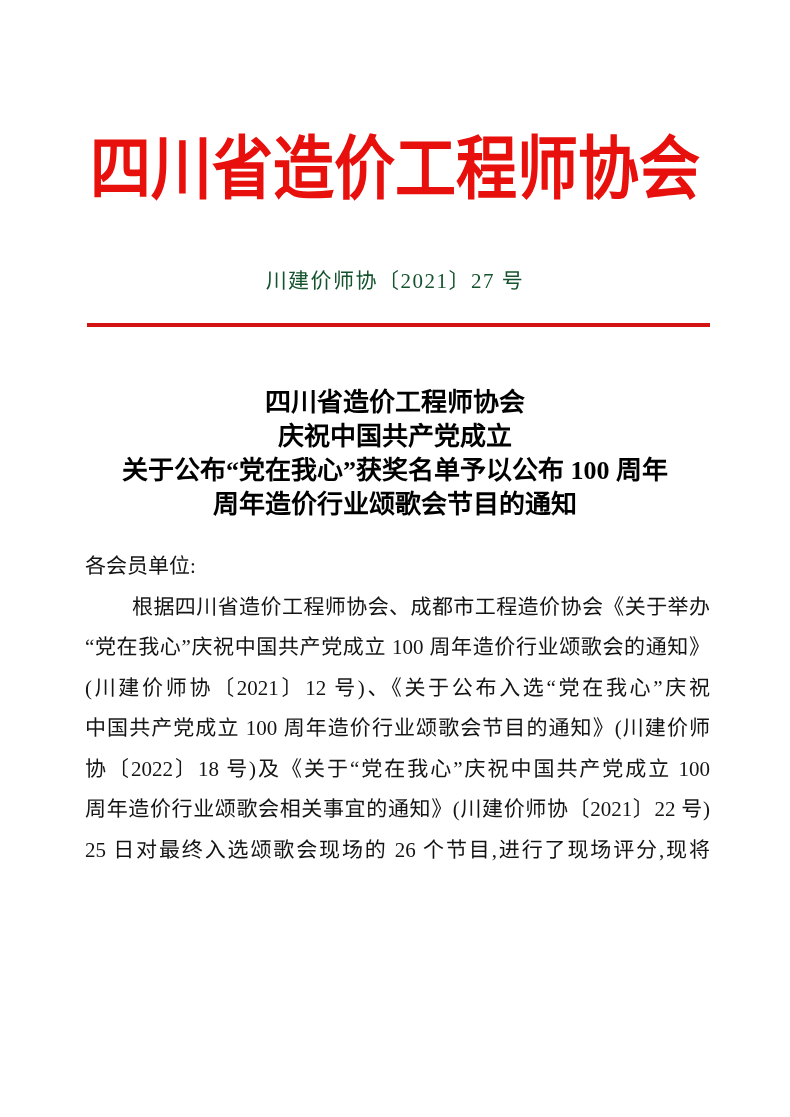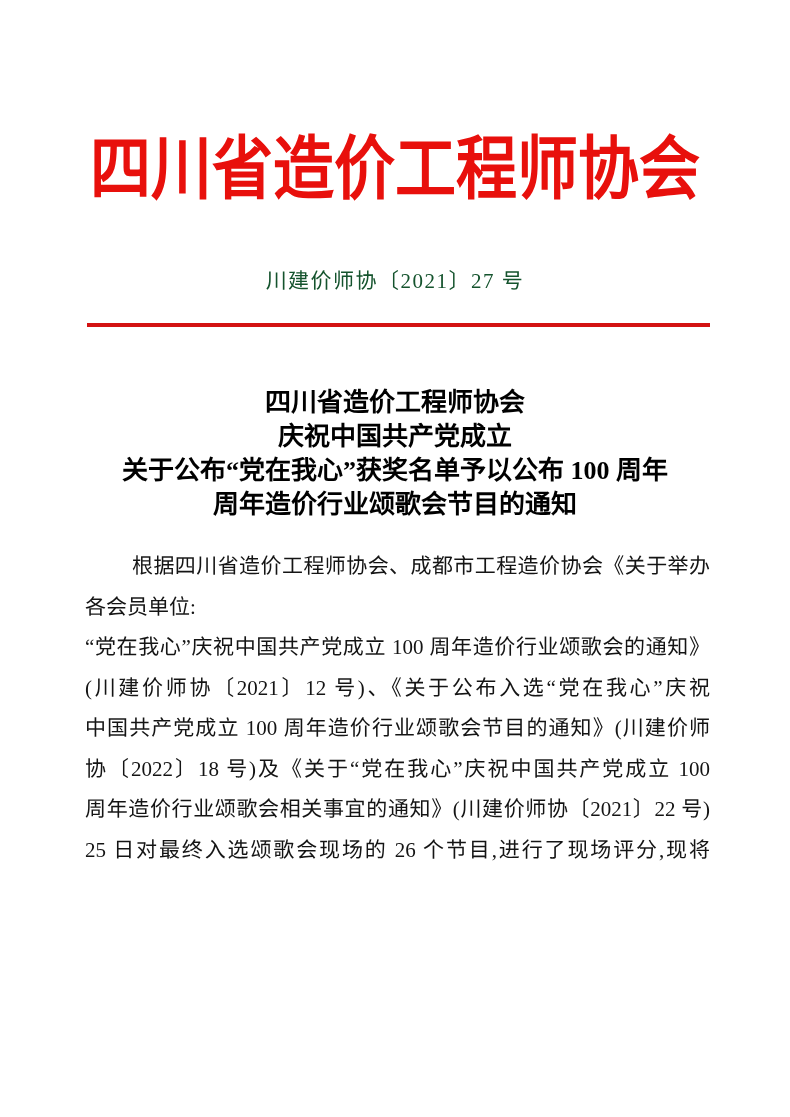--- a/index.html
+++ b/index.html
@@ -116,22 +116,22 @@
   <div class="red-rule" style="background: rgb(211, 18, 18);"></div>
 
   <div class="title-block">
     <div class="title-line">四川省造价工程师协会</div>
     <div class="title-line">庆祝中国共产党成立</div>
     <div class="title-line">关于公布“党在我心”获奖名单予以公布 100 周年</div>
     <div class="title-line">周年造价行业颂歌会节目的通知</div>
   </div>
 
   <div class="body-block">
+    <div class="body-line left">各会员单位:</div>
     <div class="body-line indent">根据四川省造价工程师协会、成都市工程造价协会《关于举办</div>
-    <div class="body-line left">各会员单位:</div>
     <div class="body-line">“党在我心”庆祝中国共产党成立 100 周年造价行业颂歌会的通知》</div>
     <div class="body-line">(川建价师协〔2021〕12 号)、《关于公布入选“党在我心”庆祝</div>
     <div class="body-line">中国共产党成立 100 周年造价行业颂歌会节目的通知》(川建价师</div>
     <div class="body-line">协〔2022〕18 号)及《关于“党在我心”庆祝中国共产党成立 100</div>
     <div class="body-line">周年造价行业颂歌会相关事宜的通知》(川建价师协〔2021〕22 号)</div>
     <div class="body-line">25 日对最终入选颂歌会现场的 26 个节目,进行了现场评分,现将</div>
   </div>
 
 </div>
 

